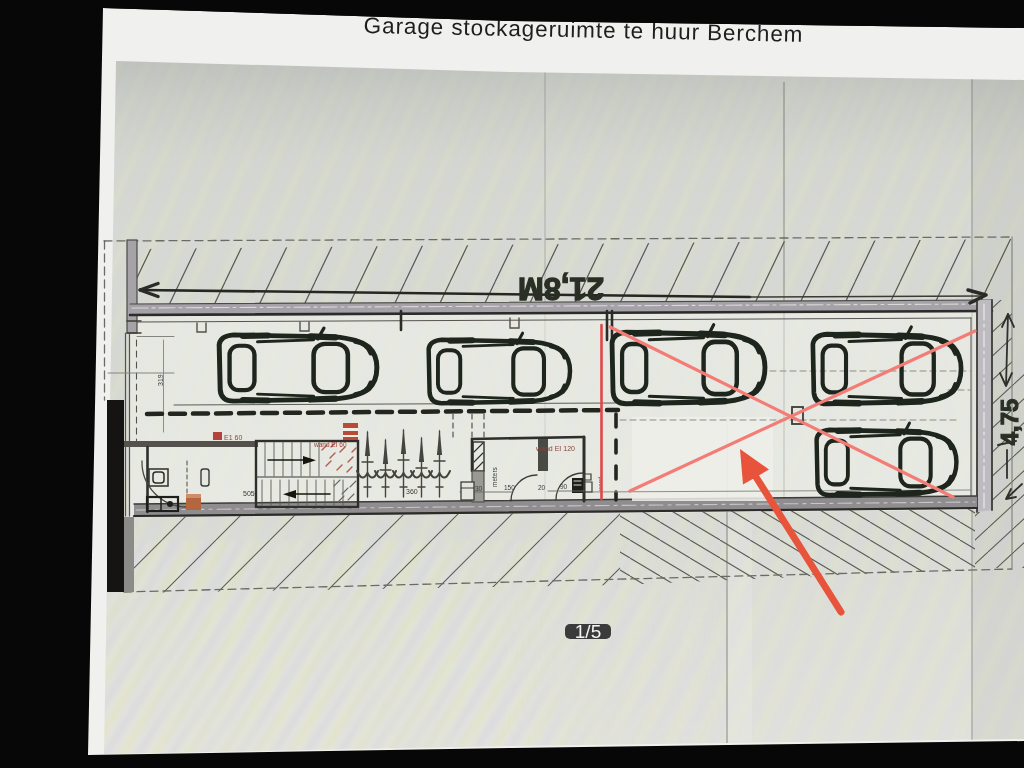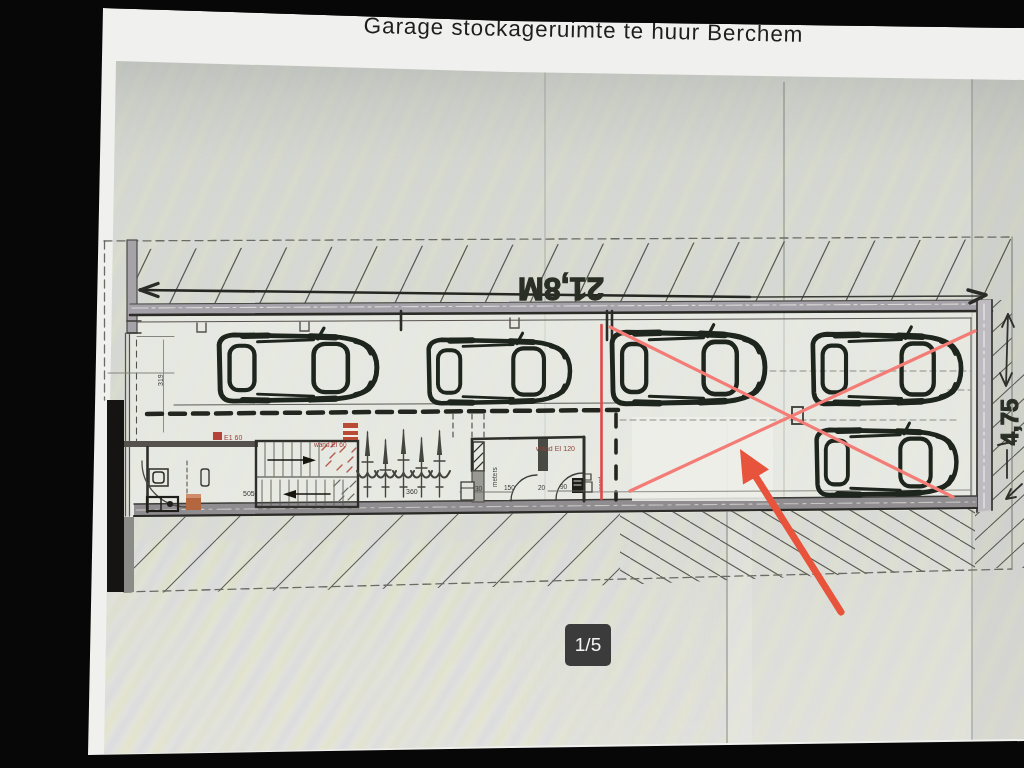--- a/index.html
+++ b/index.html
@@ -329,14 +329,14 @@
       <path d="M 1008,314 L 1006,386 M 1008,314 L 1002,327 M 1008,314 L 1014,327 M 1006,386 L 1000,373 M 1006,386 L 1012,373" stroke="#30302c" stroke-width="1.8" fill="none"></path>
 
       <text x="1018" y="422" font-size="24" font-weight="bold" fill="#2a2f25" stroke="#2a2f25" stroke-width="1.1" text-anchor="middle" transform="rotate(-90 1018,422)" font-family="Liberation Sans,sans-serif">4,75</text>
 
       <path d="M 998,445 L 1016,441" stroke="#30302c" stroke-width="2" fill="none"></path>
 
       <path d="M 1007,450 L 1007,478 M 1022,484 L 1006,499 M 1006,499 L 1016,497 M 1006,499 L 1011,489" stroke="#30302c" stroke-width="1.8" fill="none"></path>
     </g>
   </svg>
 
-  <div class="abs" style="left:565px;top:624px;width:46px;height:42px;background:#3b3b3b;border-radius:5px;color:#f4f4f4;font-size:19px;display:flex;align-items:center;justify-content:center;">1/5</div>
+  <div class="abs" style="left:565px;top:624px;width:46px;height:15px;background:#3b3b3b;border-radius:5px;color:#f4f4f4;font-size:19px;display:flex;align-items:center;justify-content:center;">1/5</div>
 </div>
 
 </body></html>

